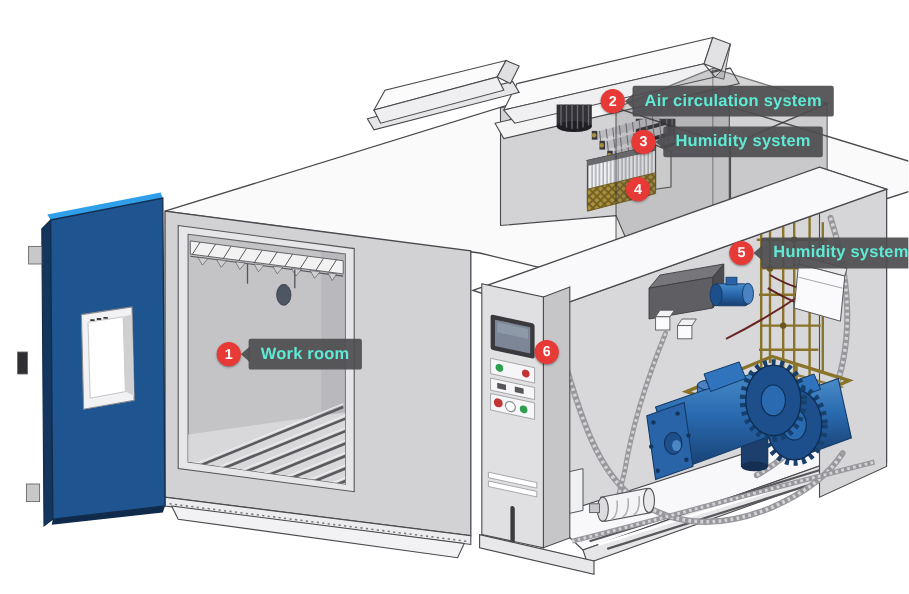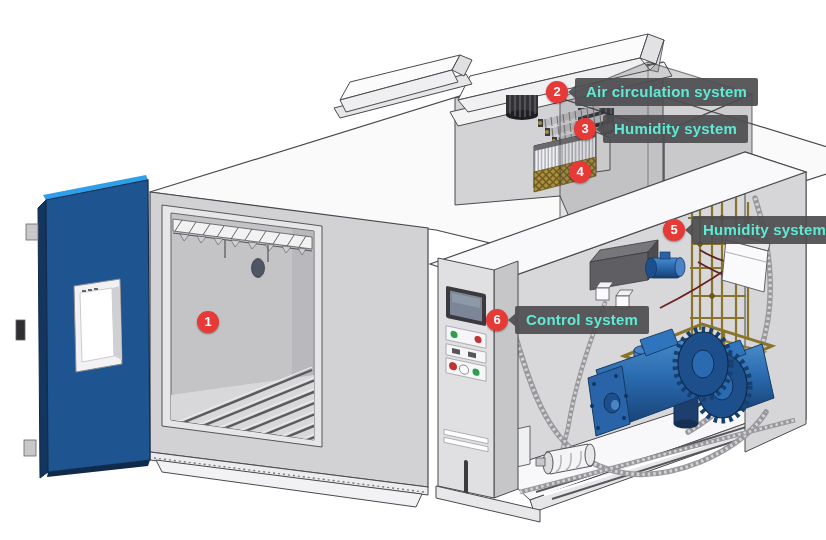--- a/index.html
+++ b/index.html
@@ -329,33 +329,33 @@
     <g fill="#c8c8ca" stroke="#66666a" stroke-width="0.8">
       <rect x="26" y="224" width="12" height="16"></rect>
       <rect x="24" y="440" width="12" height="16"></rect>
       <rect x="16" y="320" width="9" height="20" fill="#2f2f33"></rect>
     </g>
   </g>
 </svg>
 
   <div class="callout" style="left:197px;top:308px;">
     <span class="num">1</span>
+    <span class="box">Work room</span>
   </div>
   <div class="callout" style="left:546px;top:78px;">
     <span class="num">2</span>
     <span class="box">Air circulation system</span>
   </div>
   <div class="callout" style="left:574px;top:115px;">
     <span class="num">3</span>
     <span class="box">Humidity system</span>
   </div>
   <div class="callout" style="left:569px;top:158px;">
     <span class="num">4</span>
   </div>
   <div class="callout" style="left:663px;top:216px;">
     <span class="num">5</span>
     <span class="box">Humidity system</span>
   </div>
   <div class="callout" style="left:486px;top:306px;">
     <span class="num">6</span>
-    <span class="box">Control system</span>
   </div>
 </div>
 
 </body></html>

